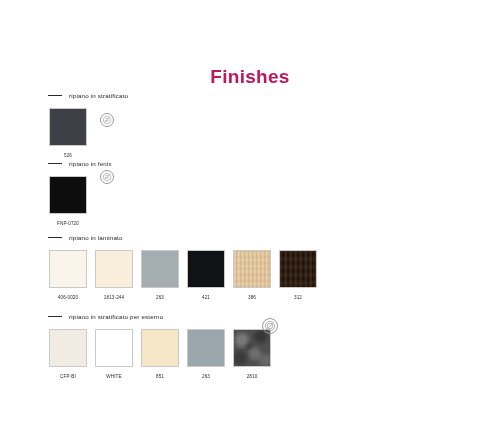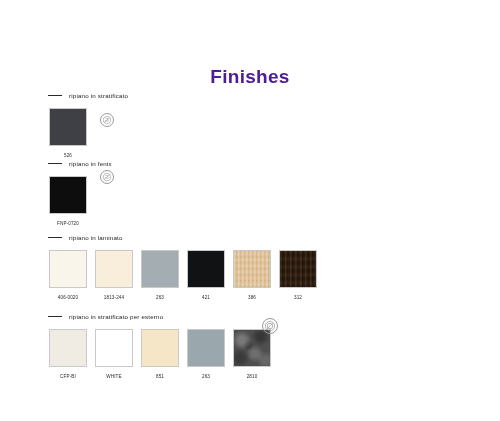--- a/index.html
+++ b/index.html
@@ -25,21 +25,21 @@
   
   .page-title {
     position: absolute;
     left: 0;
     top: 66px;
     width: 500px;
     text-align: center;
     font-size: 19px;
     font-weight: bold;
     letter-spacing: 0.3px;
-    color: #4c1d95;
+    color: #be185d;
   }
 
   
   .section {
     position: absolute;
     left: 48px;
   }
   .section-1 { top: 90px; }
   .section-2 { top: 158px; }
   .section-3 { top: 232px; }

